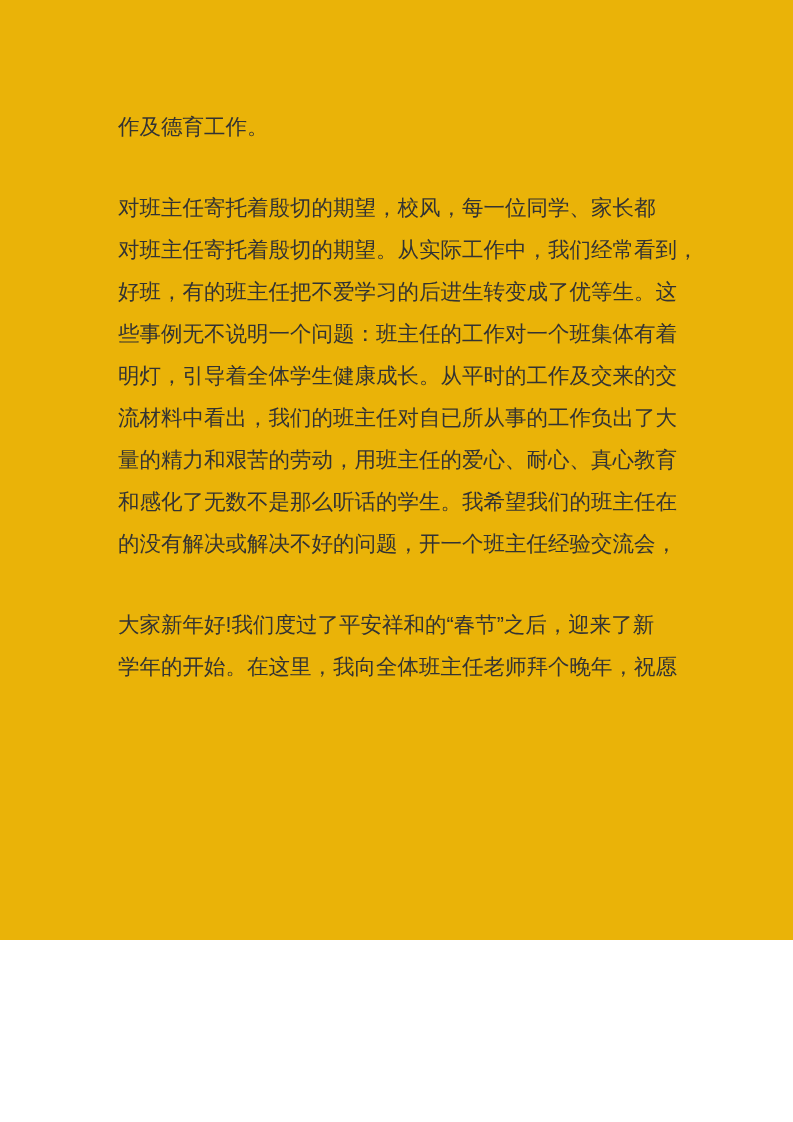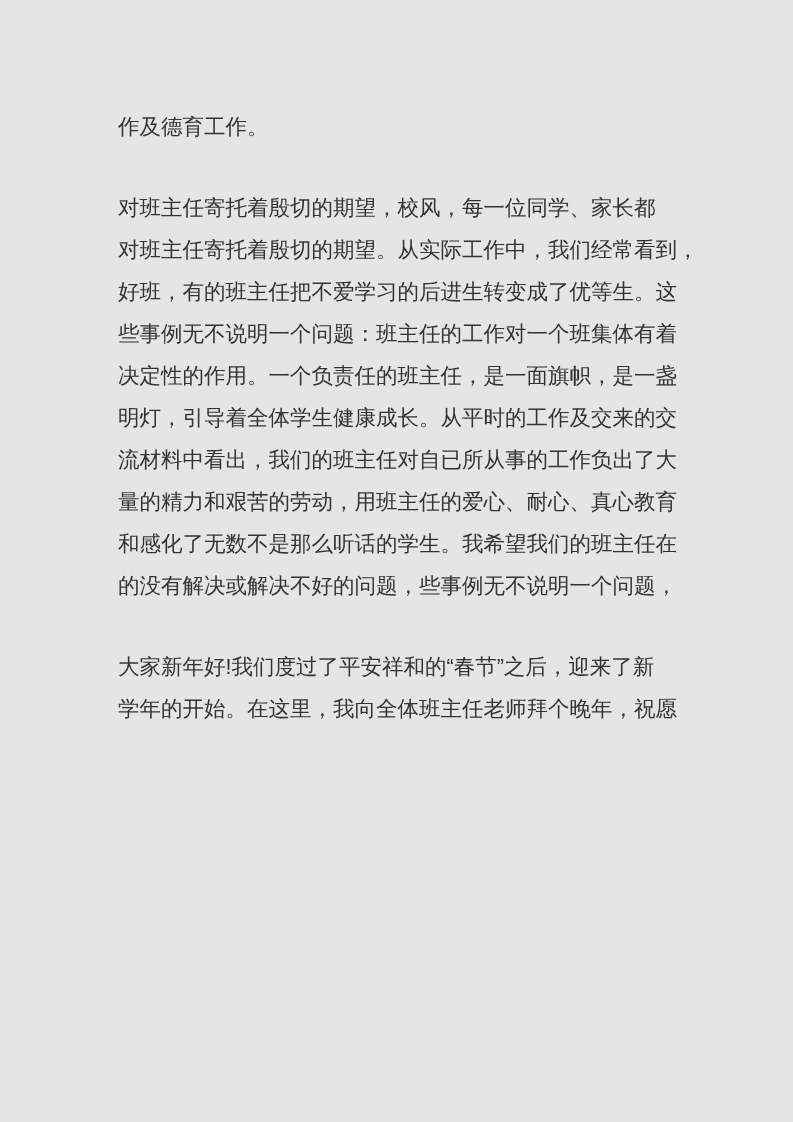--- a/index.html
+++ b/index.html
@@ -3,22 +3,22 @@
 <meta charset="utf-8">
 <style>
   html, body {
     margin: 0;
     padding: 0;
     background: #ffffff;
   }
   .page {
     position: relative;
     width: 793px;
-    height: 1122px;
-    background: #e5e5e5;
+    height: 940px;
+    background: #eab308;
     overflow: hidden;
     font-family: "Liberation Sans", "DejaVu Sans", sans-serif;
   }
   .content {
     padding: 106px 20px 0 118px;
   }
   .block {
     margin: 0 0 39px 0;
   }
   .block:last-child {
@@ -40,26 +40,25 @@
   <div class="content">
     <div id="document-body">
         <div class="block">
           <div class="line">作及德育工作。</div>
         </div>
         <div class="block">
           <div class="line">对班主任寄托着殷切的期望，校风，每一位同学、家长都</div>
           <div class="line">对班主任寄托着殷切的期望。从实际工作中，我们经常看到，</div>
           <div class="line">好班，有的班主任把不爱学习的后进生转变成了优等生。这</div>
           <div class="line">些事例无不说明一个问题：班主任的工作对一个班集体有着</div>
-          <div class="line">决定性的作用。一个负责任的班主任，是一面旗帜，是一盏</div>
           <div class="line">明灯，引导着全体学生健康成长。从平时的工作及交来的交</div>
           <div class="line">流材料中看出，我们的班主任对自已所从事的工作负出了大</div>
           <div class="line">量的精力和艰苦的劳动，用班主任的爱心、耐心、真心教育</div>
           <div class="line">和感化了无数不是那么听话的学生。我希望我们的班主任在</div>
-          <div class="line">的没有解决或解决不好的问题，些事例无不说明一个问题，</div>
+          <div class="line">的没有解决或解决不好的问题，开一个班主任经验交流会，</div>
         </div>
         <div class="block">
           <div class="line">大家新年好!我们度过了平安祥和的“春节”之后，迎来了新</div>
           <div class="line">学年的开始。在这里，我向全体班主任老师拜个晚年，祝愿</div>
         </div>
       </div>
   </div>
 </div>
 
 </body></html>

